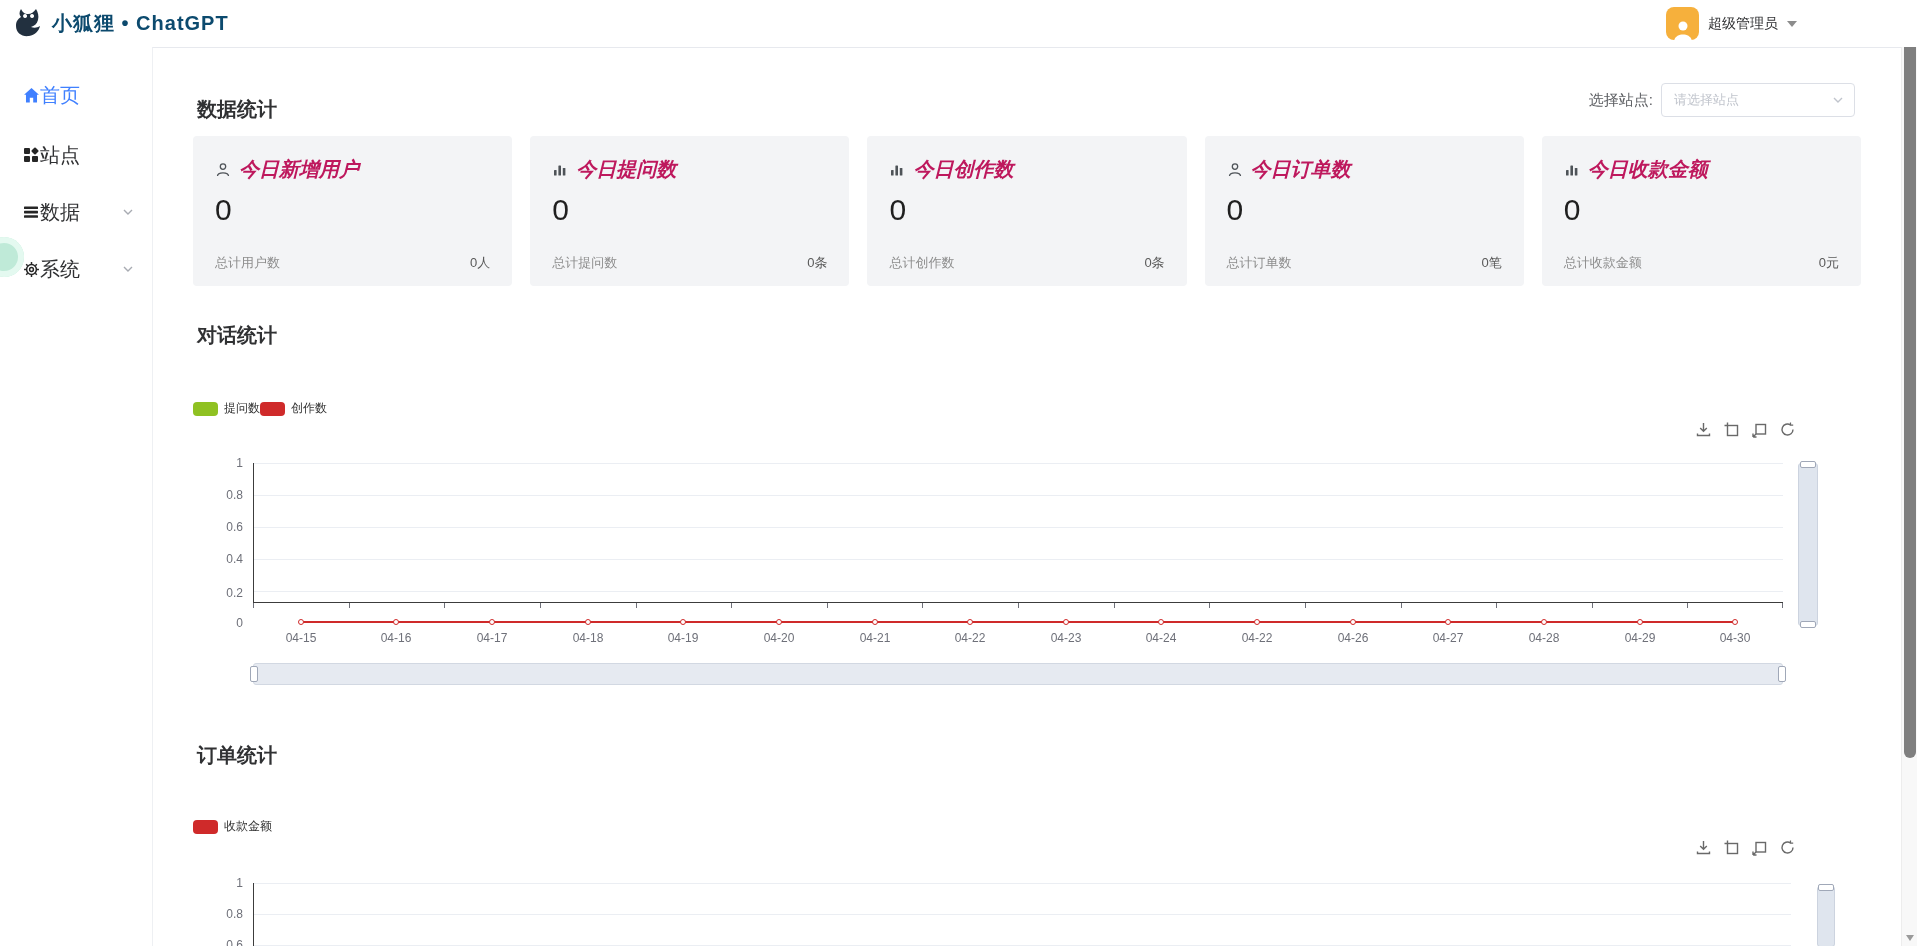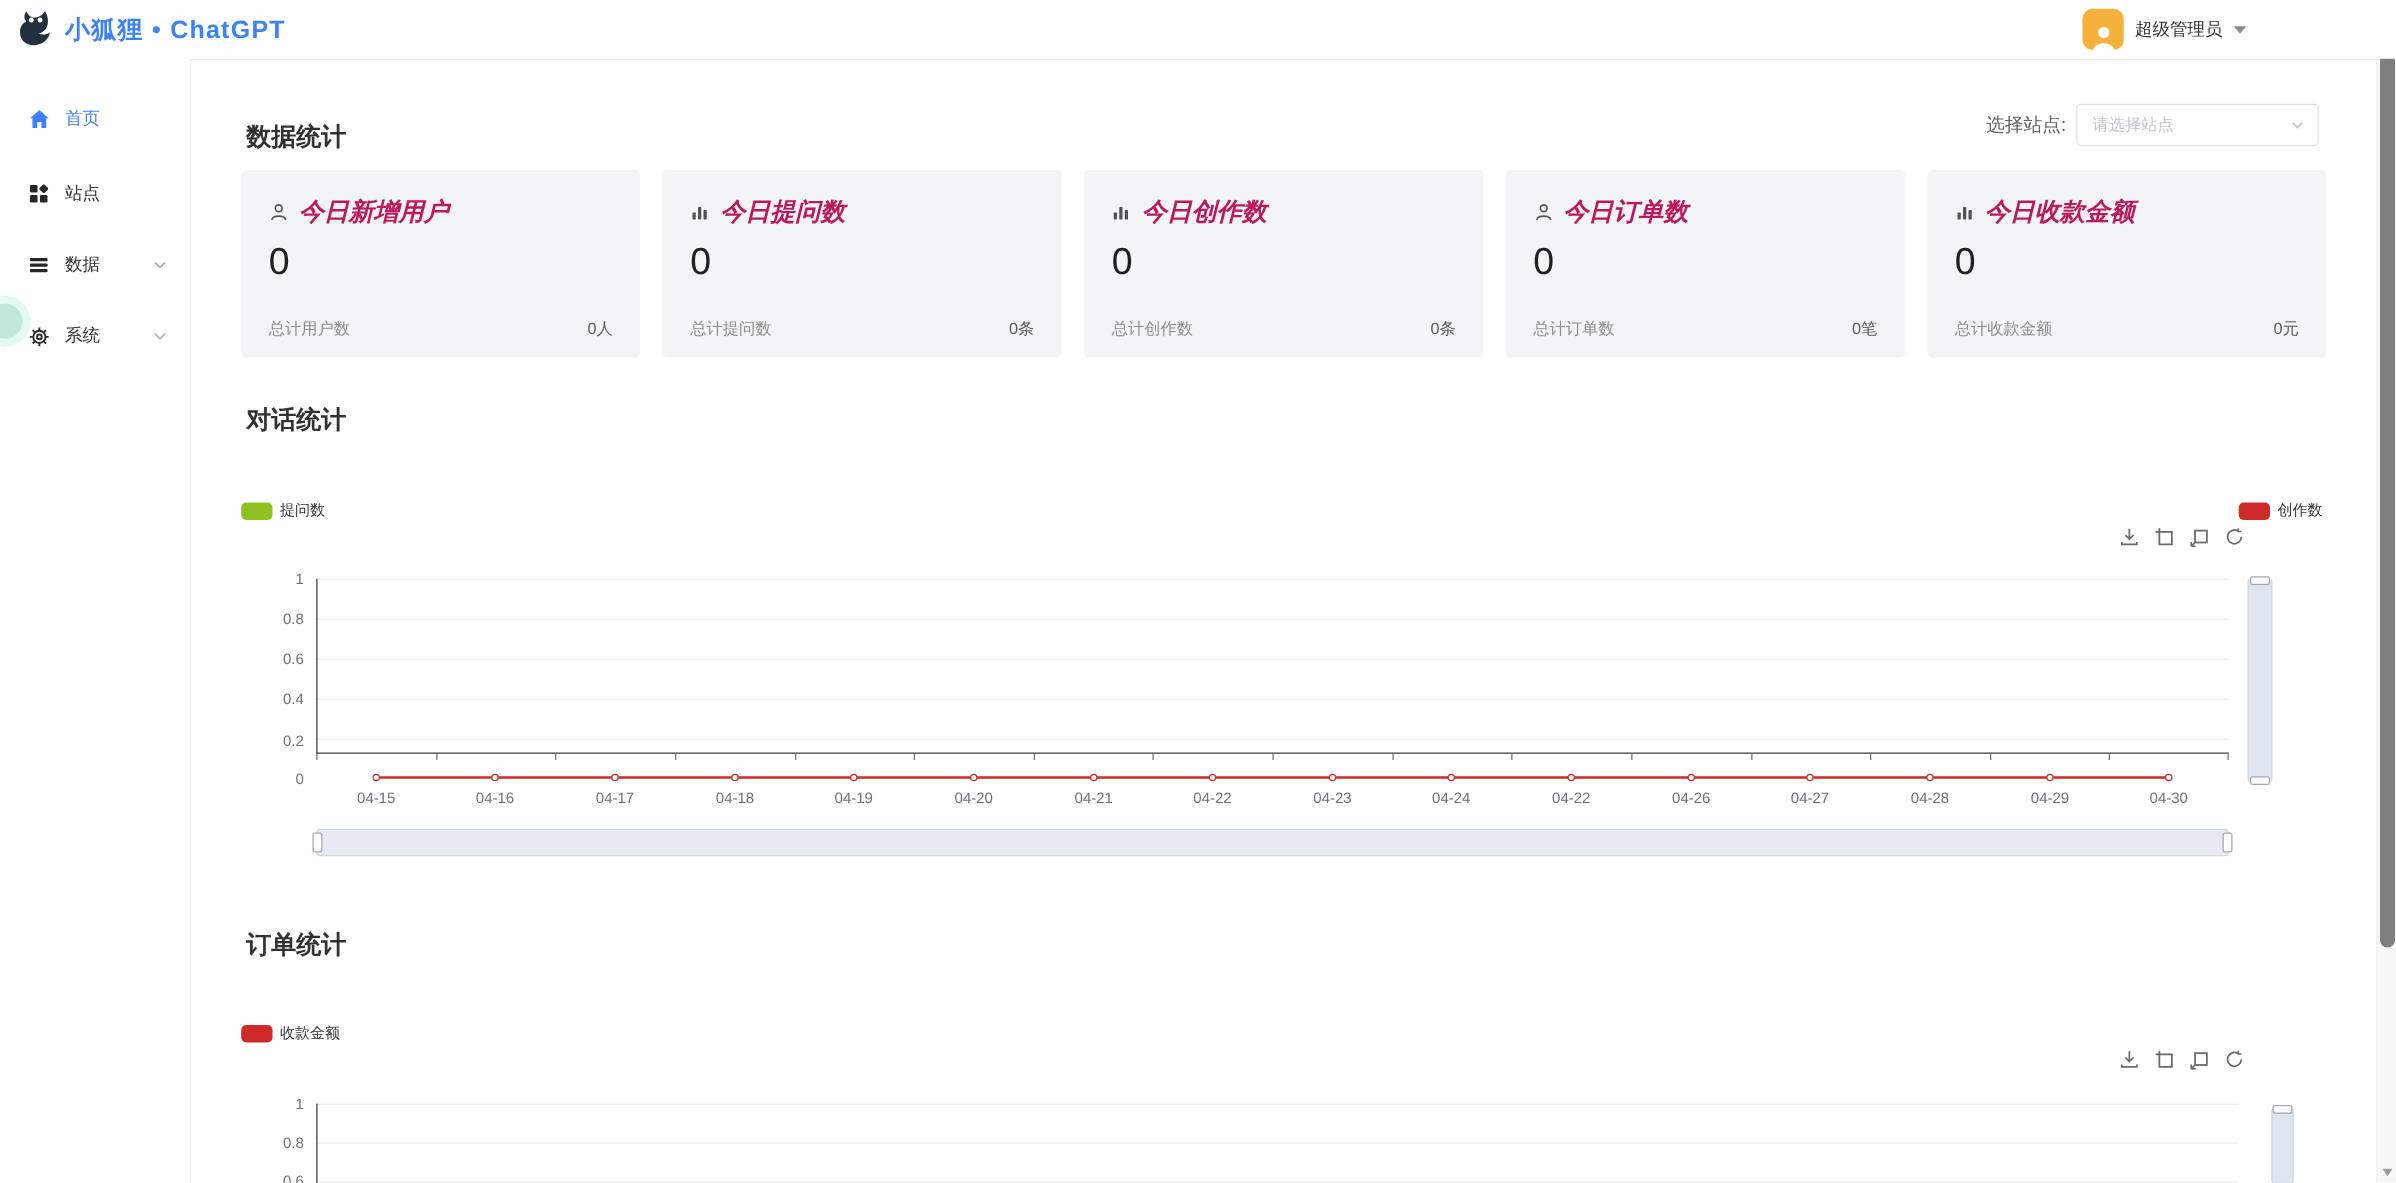--- a/index.html
+++ b/index.html
@@ -2,31 +2,31 @@
 <html><head>
 <meta charset="utf-8">
 <style>
   * { margin:0; padding:0; box-sizing:border-box; }
   html,body { width:1917px; height:946px; overflow:hidden; background:#fff;
     font-family:"Liberation Sans","DejaVu Sans",sans-serif; color:#303133; }
 
   
   #header { position:absolute; left:0; top:0; width:1917px; height:47px; background:#fff; z-index:5; }
   .brand { position:absolute; left:12px; top:7px; display:flex; align-items:center; gap:8px; }
-  .brand-title { font-size:20px; font-weight:bold; color:#3b82f6; letter-spacing:1px; }
+  .brand-title { font-size:20px; font-weight:bold; color:#0c4a6e; letter-spacing:1px; }
   .user-box { position:absolute; right:120px; top:7px; display:flex; align-items:center; gap:9px; cursor:pointer; }
   .avatar { width:33px; height:33px; border-radius:8px; background:#f6b03c; display:flex; align-items:flex-end; justify-content:center; overflow:hidden; }
   .user-name { font-size:14px; color:#303133; }
   .caret-down { width:0; height:0; border-left:5px solid transparent; border-right:5px solid transparent; border-top:6px solid #8c8c8c; }
 
   
   #sidebar { position:absolute; left:0; top:47px; width:152px; height:899px; background:#fff; }
   .nav-item { position:absolute; left:0; width:152px; height:40px; display:flex; align-items:center; cursor:pointer; }
   .nav-icon { width:18px; margin-left:22px; display:flex; align-items:center; justify-content:center; color:#262626; }
-  .nav-label { margin-left:12px; font-size:14px; color:#303133; }
+  .nav-label { font-size:20px; color:#303133; }
   .nav-item.active .nav-label, .nav-item.active .nav-icon { color:#4080ff; }
   .nav-chevron { position:absolute; right:18px; color:#a8abb2; display:flex; }
   .float-dot { position:absolute; left:-16px; top:190px; width:40px; height:40px; border-radius:50%;
     background:#bfead8; box-shadow:inset 0 0 0 6px #e4f9f0; }
 
   
   #content { position:absolute; left:152px; top:47px; width:1749px; height:899px; background:#fff;
     border-top:1px solid #e7e9ee; border-left:1px solid #eef0f3; }
   .section-title { position:absolute; font-size:20px; font-weight:bold; color:#303133; }
 
@@ -44,21 +44,21 @@
   .card-head { display:flex; align-items:center; gap:8px; color:#4e5358; }
   .card-title { font-size:20px; font-weight:bold; color:#be185d;font-style:italic; }
   .card-value { font-size:30px; color:#1f1f1f; margin-top:10px; }
   .card-foot { position:absolute; left:22px; right:22px; bottom:14px; display:flex; justify-content:space-between; }
   .card-foot-label { font-size:13px; color:#8c8c8c; }
   .card-foot-value { font-size:13px; color:#595959; }
 
   
   .chart { position:absolute; left:40px; width:1665px; }
   .chart-title { width:100%; text-align:center; font-size:17px; font-weight:bold; color:#4e4e4e; }
-  .chart-legend { width:100%; display:flex; justify-content:space-between; margin-top:9px; }
+  .chart-legend { width:100%; display:flex; justify-content:flex-start; margin-top:9px; }
   .legend-item { display:flex; align-items:center; gap:6px; cursor:pointer; }
   .legend-pill { width:25px; height:14px; border-radius:4px; }
   .legend-pill.green { background:#8fc122; }
   .legend-pill.red { background:#cf2a2a; }
   .legend-text { font-size:12px; color:#333; }
   .chart-toolbar { position:absolute; top:30px; right:62px; display:flex; gap:11px; color:#696969; }
   .tool-icon { cursor:pointer; display:flex; }
 
   .plot { position:absolute; }
   .gridline { position:absolute; left:0; width:100%; height:1px; background:#ebeef3; }

